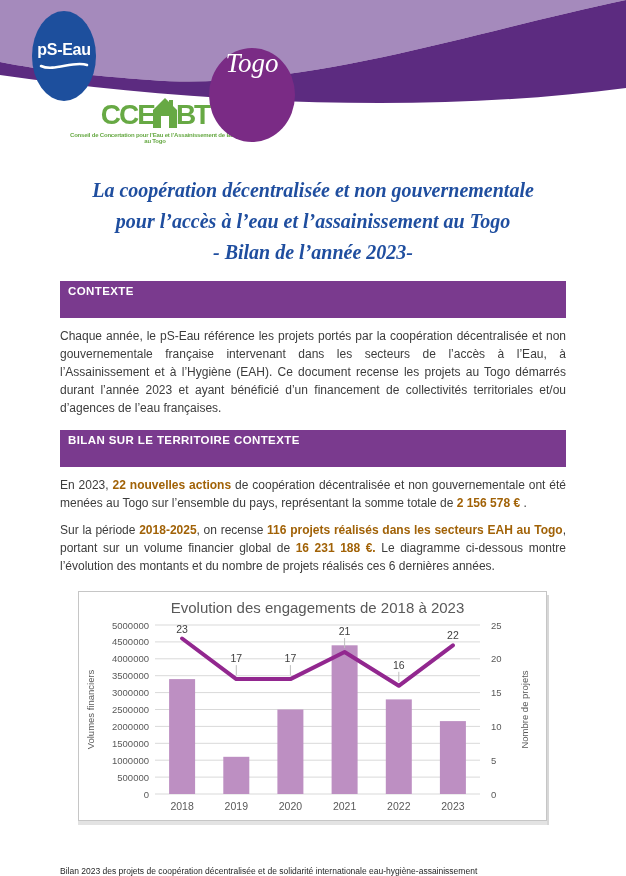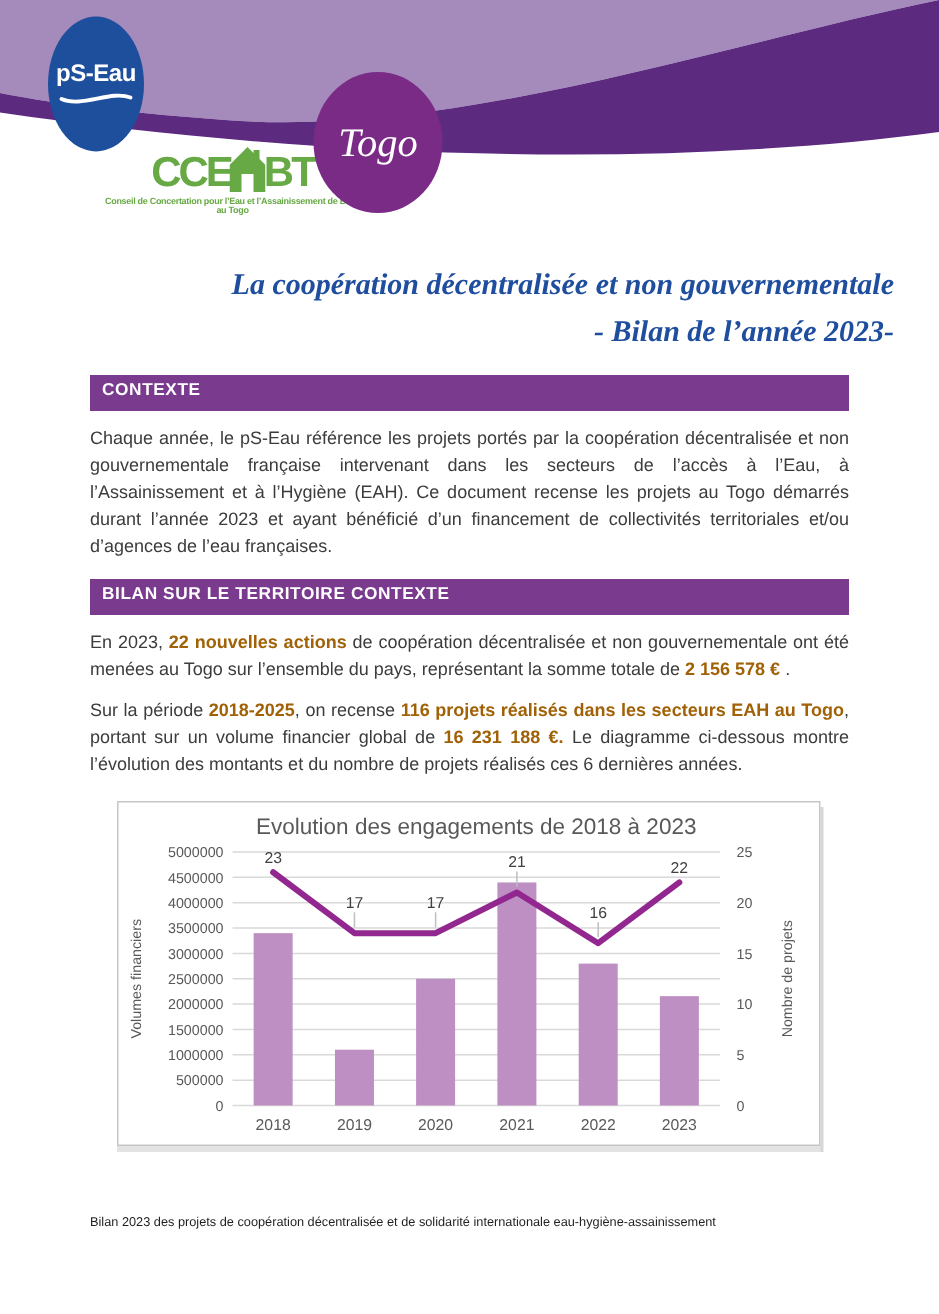--- a/index.html
+++ b/index.html
@@ -20,37 +20,37 @@
   .badge-pseau .txt{color:#fff;font-weight:bold;font-size:16px;letter-spacing:-.3px;}
   .cceabt{position:absolute;left:70px;top:98px;width:170px;text-align:center;line-height:1;}
   .cceabt .big{
     color:var(--green);font-weight:800;font-size:28px;letter-spacing:-2px;
     display:inline-flex;align-items:flex-end;
   }
   .cceabt .big svg{margin:0 -1px 1px -1px;}
   .cceabt .tagline{display:block;margin-top:3px;font-size:6px;color:var(--green);font-weight:bold;letter-spacing:-.2px;}
   .badge-togo{
     position:absolute;left:209px;top:48px;width:86px;height:94px;border-radius:50%;
-    background:var(--togo-purple);display:flex;align-items:center;justify-content:center;
+    background:var(--togo-purple);display:flex;align-items:flex-start;justify-content:center;
   }
   .badge-togo .txt{color:#fff;font-family:"Liberation Serif","DejaVu Serif",serif;font-style:italic;font-size:27px;}
 
   
   .doc-title{
-    margin:10px 30px 0 30px;text-align:right;
+    margin:10px 30px 0 30px;text-align:center;
     font-family:"Liberation Serif","DejaVu Serif",serif;
     font-weight:bold;font-style:italic;font-size:20px;line-height:31px;color:var(--title-blue);
   }
 
   
   .content{margin:0 60px;width:506px;}
   .section-bar{
     margin-top:13px;background:var(--bar-purple);color:#fff;
     font-weight:bold;font-size:11.5px;letter-spacing:.4px;
-    padding:3px 0 7px 8px;height:14px;line-height:14px;
+    padding:3px 0 20px 8px;height:14px;line-height:14px;
   }
   .para{
     margin-top:9px;font-size:12px;line-height:18px;color:#3c3c3c;
     text-align:justify;text-justify:inter-word;
   }
   .para b{color:#a16207;}
 
   
   .chart-frame{
     margin:16px 0 0 18px;width:467px;height:228px;background:#fff;
@@ -97,20 +97,21 @@
       <span class="tagline">Conseil de Concertation pour l’Eau et l’Assainissement de Base au Togo</span>
     </div>
 
     <div class="badge-togo">
       <span class="txt">Togo</span>
     </div>
   </div>
 
   <div class="doc-title">
     <div>La coopération décentralisée et non gouvernementale</div>
+    <div>pour l’accès à l’eau et l’assainissement au Togo</div>
     <div>- Bilan de l’année 2023-</div>
   </div>
 
   <div class="content">
 
     <div class="section-bar">CONTEXTE</div>
     <div class="para">Chaque année, le pS-Eau référence les projets portés par la coopération décentralisée et non gouvernementale française intervenant dans les secteurs de l’accès à l’Eau, à l’Assainissement et à l’Hygiène (EAH). Ce document recense les projets au Togo démarrés durant l’année 2023 et ayant bénéficié d’un financement de collectivités territoriales et/ou d’agences de l’eau françaises.</div>
 
     <div class="section-bar">BILAN SUR LE TERRITOIRE CONTEXTE</div>
     <div class="para">En 2023, <b>22 nouvelles actions</b> de coopération décentralisée et non gouvernementale ont été menées au Togo sur l’ensemble du pays, représentant la somme totale de <b>2 156 578 €</b> .</div>

